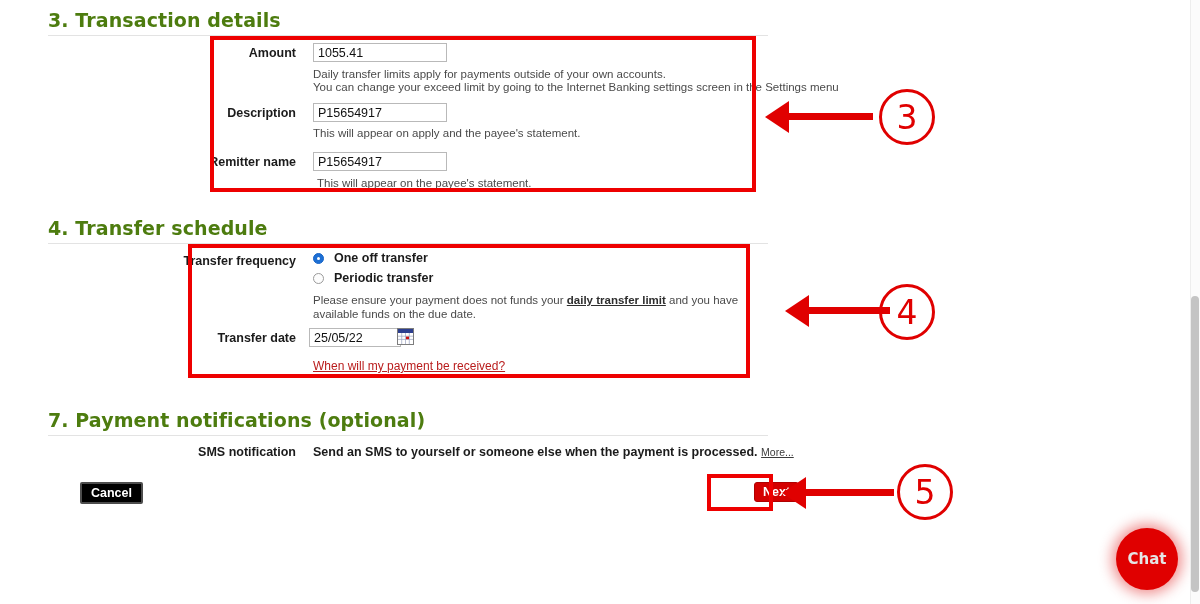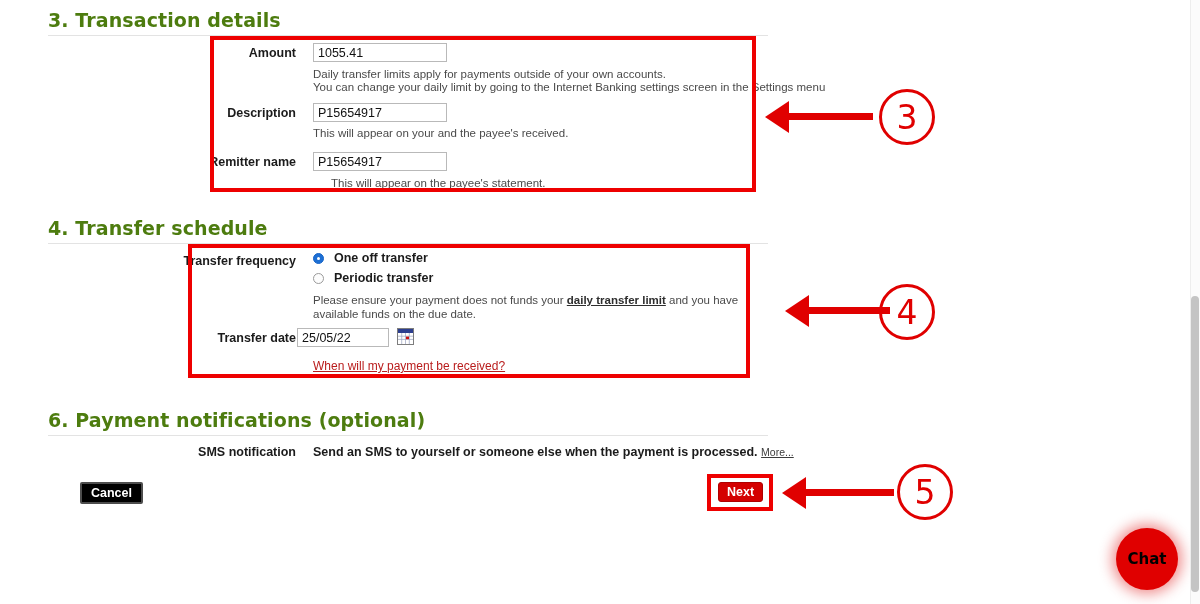--- a/index.html
+++ b/index.html
@@ -170,20 +170,21 @@
     position: absolute;
     background: #d40000;
     color: #ffffff;
     border: 1px solid #b00000;
     font-size: 12.5px;
     font-weight: bold;
     font-family: "Liberation Sans", sans-serif;
     border-radius: 3px;
     cursor: pointer;
     text-align: center;
+    margin-left: 36px;
   }
 
   
   .chat {
     position: absolute;
     right: 22px; bottom: 14px;
     width: 62px; height: 62px;
     border-radius: 50%;
     background: #e00000;
     box-shadow: 0 0 14px 4px rgba(220,0,0,.45);
@@ -195,21 +196,21 @@
     width: 0; height: 0;
     border-left: 14px solid #e00000;
     border-bottom: 11px solid transparent;
     border-top: 0 solid transparent;
     transform: rotate(12deg);
   }
   .chat-label {
     position: absolute;
     inset: 0;
     display: flex; align-items: center; justify-content: center;
-    color: #000000;
+    color: #e5e5e5;
     font-size: 15px;
     font-weight: bold;
     font-family: "DejaVu Sans", sans-serif;
   }
 
   
   .sb-track {
     position: absolute;
     right: 0; top: 0;
     width: 10px; height: 604px;
@@ -263,29 +264,29 @@
 <div id="page">
 
   <div class="content">
 
     <div class="section-head" style="top:9px;">3. Transaction details</div>
     <div class="rule" style="top:35px;"></div>
 
     <div class="row-label" style="left:150px; top:46px; width:146px;">Amount</div>
     <input class="txt-input" style="left: 313px; top: 43px; width: 134px;" value="1055.41">
     <div class="helper" style="left:313px; top:68px;">Daily transfer limits apply for payments outside of your own accounts.</div>
-    <div class="helper" style="left:313px; top:81px;">You can change your daily limit by going to the Internet Banking settings screen in the Settings menu</div>
+    <div class="helper" style="left:313px; top:81px;">You can change your exceed limit by going to the Internet Banking settings screen in the Settings menu</div>
 
     <div class="row-label" style="left:150px; top:106px; width:146px;text-align:right;">Description</div>
     <input class="txt-input" style="left: 313px; top: 103px; width: 134px;" value="P15654917">
-    <div class="helper" style="left:313px; top:127px;">This will appear on your and the payee's received.</div>
+    <div class="helper" style="left:313px; top:127px;">This will appear on apply and the payee's statement.</div>
 
     <div class="row-label" style="left:150px; top:155px; width:146px;">Remitter name</div>
     <input class="txt-input" style="left: 313px; top: 152px; width: 134px;" value="P15654917">
-    <div class="helper" style="left:331px; top:177px;">This will appear on the payee's statement.</div>
+    <div class="helper" style="left:317px; top:177px;">This will appear on the payee's statement.</div>
 
     <div class="section-head" style="top:217px;">4. Transfer schedule</div>
     <div class="rule" style="top:243px;"></div>
 
     <div class="row-label" style="left:150px; top:254px; width:146px;">Transfer frequency</div>
 
     <div class="radio-row" style="left:313px; top:251px;">
       <span class="radio on"></span>
       <span class="radio-label">One off transfer</span>
     </div>
@@ -293,40 +294,40 @@
     <div class="radio-row" style="left:313px; top:271px;">
       <span class="radio"></span>
       <span class="radio-label">Periodic transfer</span>
     </div>
 
     <div class="helper-wrap" style="left:313px; top:294px;">
       <span>Please ensure your payment does not funds your </span><span class="inline-link">daily transfer limit</span><span> and you have available funds on the due date.</span>
     </div>
 
     <div class="row-label" style="left:150px; top:331px; width:146px;">Transfer date</div>
-    <input class="txt-input" style="left: 297px; top: 328px; width: 92px;" value="25/05/22">
+    <input class="txt-input" style="left: 309px; top: 328px; width: 92px;" value="25/05/22">
 
     <div class="cal-icon" style="left:397px; top:328px;">
       <svg width="15" height="15" viewBox="0 0 15 15">
         <rect x="0" y="0" width="15" height="4" fill="#2c3e8f"></rect>
         <rect x="0" y="4" width="15" height="11" fill="#ffffff"></rect>
         <g stroke="#9aa0c0" stroke-width="0.7">
           <line x1="0" y1="7.2" x2="15" y2="7.2"></line>
           <line x1="0" y1="10.4" x2="15" y2="10.4"></line>
           <line x1="3.7" y1="4" x2="3.7" y2="15"></line>
           <line x1="7.5" y1="4" x2="7.5" y2="15"></line>
           <line x1="11.3" y1="4" x2="11.3" y2="15"></line>
         </g>
         <rect x="8" y="7.6" width="3" height="2.6" fill="#cc1111"></rect>
       </svg>
     </div>
 
     <div class="red-link" style="left:313px; top:359px;">When will my payment be received?</div>
 
-    <div class="section-head" style="top:409px;">6. Payment notifications (optional)</div>
+    <div class="section-head" style="top:409px;">7. Payment notifications (optional)</div>
     <div class="rule" style="top:435px;"></div>
 
     <div class="row-label" style="left:150px; top:445px; width:146px;">SMS notification</div>
     <div class="sms-text" style="left:313px; top:445px;">
       <span>Send an SMS to yourself or someone else when the payment is processed.</span>
       <span class="more-link">More...</span>
     </div>
 
     <button class="btn-cancel" style="left:48px; top:482px; width:63px; height:22px;margin-left:32px;">Cancel</button>
 

